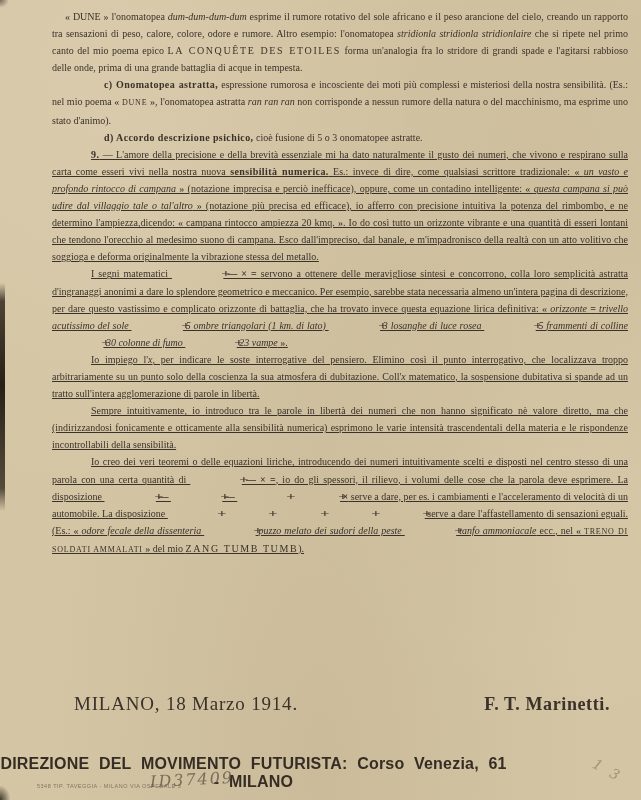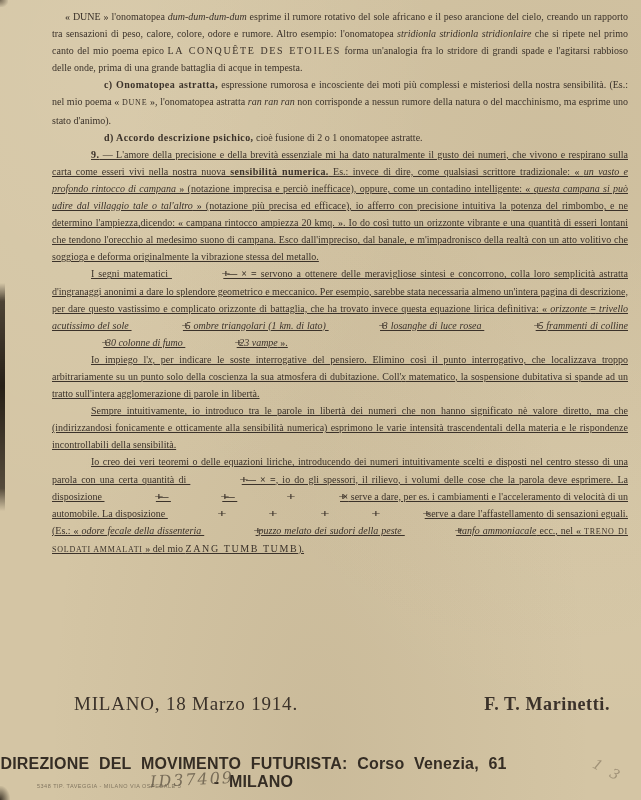--- a/index.html
+++ b/index.html
@@ -81,21 +81,21 @@
 </head>
 <body>
 
 <div class="edge-speck-topleft"></div>
 <div class="edge-strip-left"></div>
 <div class="edge-smudge-bottomleft"></div>
 
 <div class="page-body">
     <p class="para p-first"><span class="run r">« DUNE » l'onomatopea </span><span class="run i">dum-dum-dum-dum</span><span class="run r"> esprime il rumore rotativo del sole africano e il peso arancione del cielo, creando un rapporto tra sensazioni di peso, calore, colore, odore e rumore. Altro esempio: l'onomatopea </span><span class="run i">stridionla stridionla stridionlaire</span><span class="run r"> che si ripete nel primo canto del mio poema epico </span><span class="run caps">LA CONQUÊTE DES ETOILES</span><span class="run r"> forma un'analogia fra lo stridore di grandi spade e l'agitarsi rabbioso delle onde, prima di una grande battaglia di acque in tempesta.</span></p>
     <p class="para p-item"><span class="run b">c) Onomatopea astratta,</span><span class="run r"> espressione rumorosa e incosciente dei moti più complessi e misteriosi della nostra sensibilità. (Es.: nel mio poema « </span><span class="run sc">DUNE</span><span class="run r"> », l'onomatopea astratta </span><span class="run i">ran ran ran</span><span class="run r"> non corrisponde a nessun rumore della natura o del macchinismo, ma esprime uno stato d'animo).</span></p>
-    <p class="para p-item"><span class="run b">d) Accordo descrizione psichico,</span><span class="run r"> cioè fusione di 2 o 1 onomatopee astratte.</span></p>
+    <p class="para p-item"><span class="run b">d) Accordo descrizione psichico,</span><span class="run r"> cioè fusione di 5 o 3 onomatopee astratte.</span></p>
     <p class="para p-norm"><span class="run b">9.</span><span class="run r"> — L'amore della precisione e della brevità essenziale mi ha dato naturalmente il gusto dei numeri, che vivono e respirano sulla carta come esseri vivi nella nostra nuova </span><span class="run b">sensibilità numerica.</span><span class="run r"> Es.: invece di dire, come qualsiasi scrittore tradizionale: « </span><span class="run i">un vasto e profondo rintocco di campana</span><span class="run r"> » (notazione imprecisa e perciò inefficace), oppure, come un contadino intelligente: « </span><span class="run i">questa campana si può udire dal villaggio tale o tal'altro</span><span class="run r"> » (notazione più precisa ed efficace), io afferro con precisione intuitiva la potenza del rimbombo, e ne determino l'ampiezza,dicendo: « campana rintocco ampiezza 20 kmq. ». Io do così tutto un orizzonte vibrante e una quantità di esseri lontani che tendono l'orecchio al medesimo suono di campana. Esco dall'impreciso, dal banale, e m'impadronisco della realtà con un atto volitivo che soggioga e deforma originalmente la vibrazione stessa del metallo.</span></p>
     <p class="para p-norm"><span class="run r">I segni matematici </span><span class="run plus">+</span><span class="run math"> — × = </span><span class="run r">servono a ottenere delle meravigliose sintesi e concorrono, colla loro semplicità astratta d'ingranaggi anonimi a dare lo splendore geometrico e meccanico. Per esempio, sarebbe stata necessaria almeno un'intera pagina di descrizione, per dare questo vastissimo e complicato orizzonte di battaglia, che ha trovato invece questa equazione lirica definitiva: « </span><span class="run i">orizzonte </span><span class="run math">=</span><span class="run i"> trivello acutissimo del sole </span><span class="run plus">+</span><span class="run i"> 5 ombre triangolari (1 km. di lato) </span><span class="run plus">+</span><span class="run i"> 3 losanghe di luce rosea </span><span class="run plus">+</span><span class="run i"> 5 frammenti di colline </span><span class="run plus">+</span><span class="run i"> 30 colonne di fumo </span><span class="run plus">+</span><span class="run i"> 23 vampe</span><span class="run r"> ».</span></p>
     <p class="para p-norm"><span class="run r">Io impiego l'</span><span class="run i">x</span><span class="run r">, per indicare le soste interrogative del pensiero. Elimino così il punto interrogativo, che localizzava troppo arbitrariamente su un punto solo della coscienza la sua atmosfera di dubitazione. Coll'</span><span class="run i">x</span><span class="run r"> matematico, la sospensione dubitativa si spande ad un tratto sull'intera agglomerazione di parole in libertà.</span></p>
     <p class="para p-norm"><span class="run r">Sempre intuitivamente, io introduco tra le parole in libertà dei numeri che non hanno significato nè valore diretto, ma che (indirizzandosi fonicamente e otticamente alla sensibilità numerica) esprimono le varie intensità trascendentali della materia e le rispondenze incontrollabili della sensibilità.</span></p>
     <p class="para p-norm"><span class="run r">Io creo dei veri teoremi o delle equazioni liriche, introducendo dei numeri intuitivamente scelti e disposti nel centro stesso di una parola con una certa quantità di </span><span class="run plus">+</span><span class="run math"> — × =</span><span class="run r">, io do gli spessori, il rilievo, i volumi delle cose che la parola deve esprimere. La disposizione </span><span class="run plus">+</span><span class="run math"> — </span><span class="run plus">+</span><span class="run math"> — </span><span class="run plus">+</span><span class="run plus">+</span><span class="run math"> ×</span><span class="run r"> serve a dare, per es. i cambiamenti e l'acceleramento di velocità di un automobile. La disposizione </span><span class="run plus">+</span><span class="run plus">+</span><span class="run plus">+</span><span class="run plus">+</span><span class="run plus">+</span><span class="run r"> serve a dare l'affastellamento di sensazioni eguali. (Es.: « </span><span class="run i">odore fecale della dissenteria </span><span class="run plus">+</span><span class="run i"> puzzo melato dei sudori della peste </span><span class="run plus">+</span><span class="run i"> tanfo ammoniacale</span><span class="run r"> ecc., nel « </span><span class="run sc">TRENO DI SOLDATI AMMALATI</span><span class="run r"> » del mio </span><span class="run caps">ZANG TUMB TUMB</span><span class="run r">).</span></p>
   </div>
 
 <div class="signature">F. T. Marinetti.</div>
 <div class="dateline">MILANO, 18 Marzo 1914.</div>
 <div class="footer-line">DIREZIONE DEL MOVIMENTO FUTURISTA: Corso Venezia, 61 - MILANO</div>

